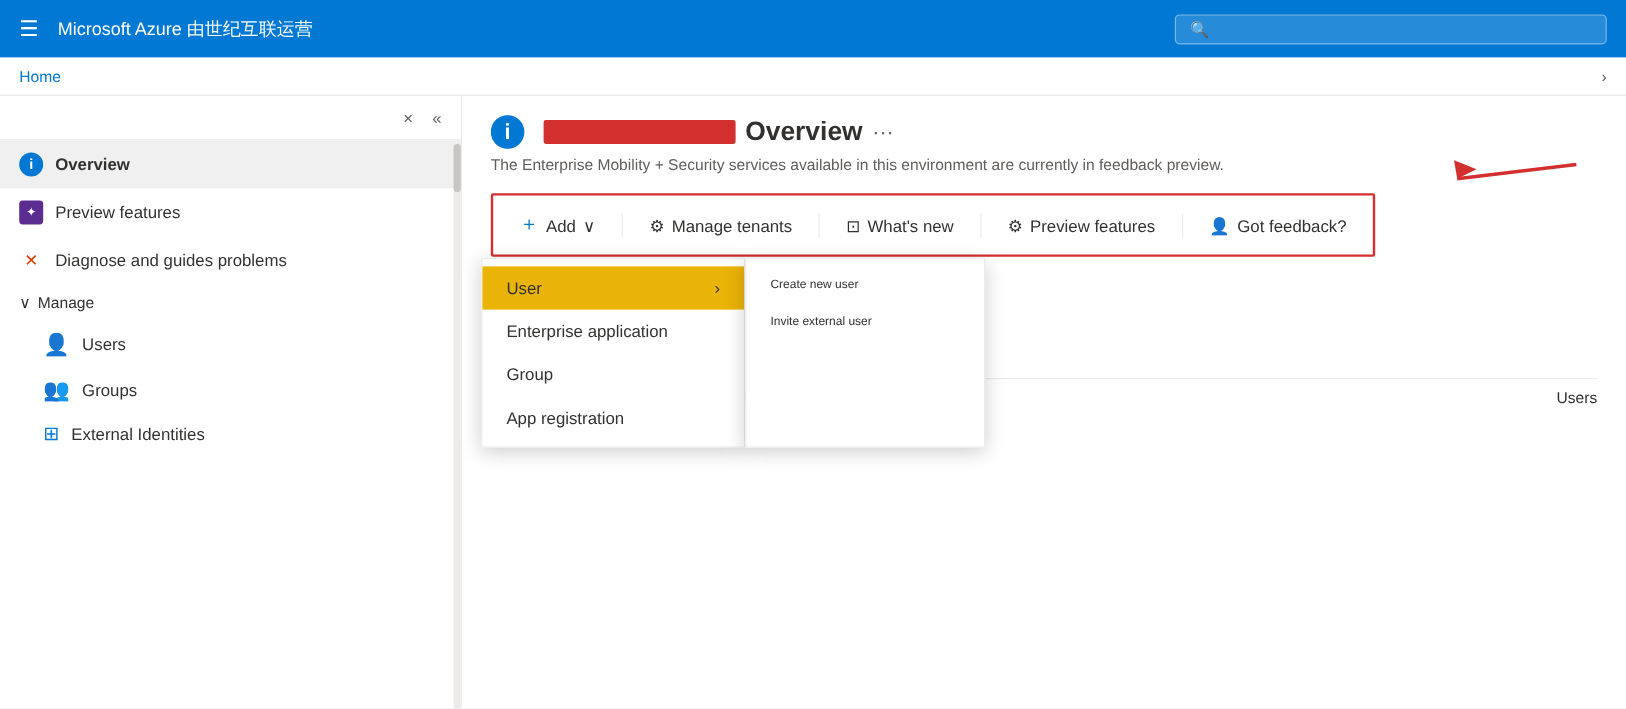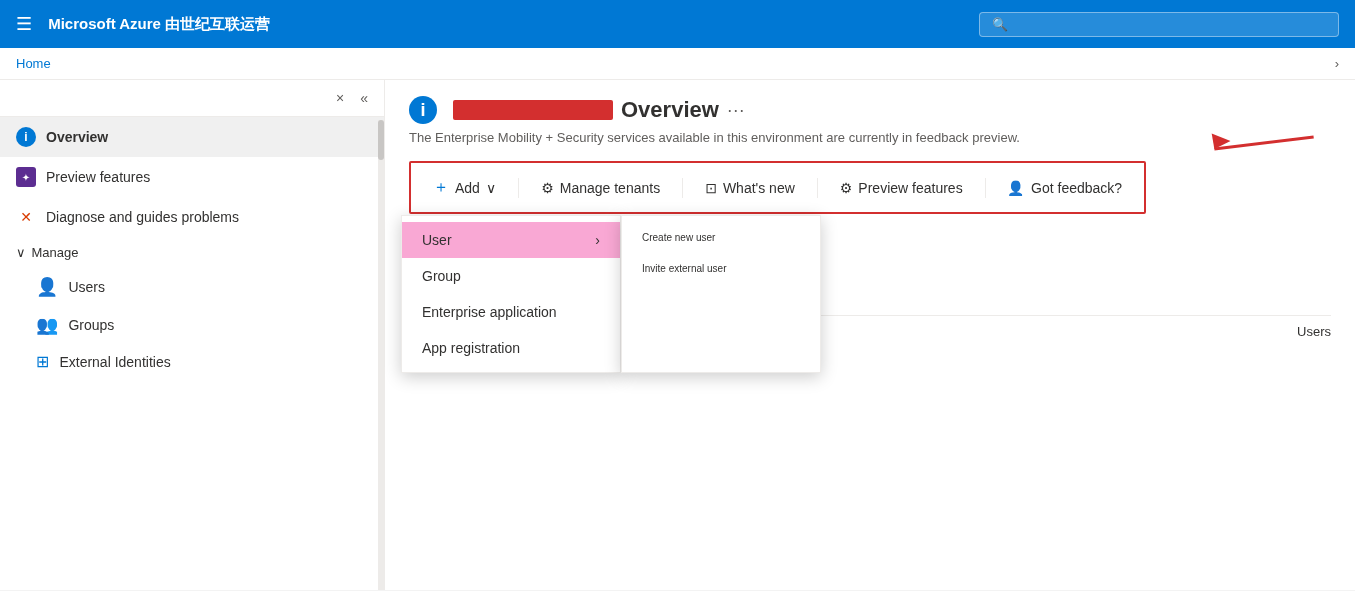--- a/index.html
+++ b/index.html
@@ -8,21 +8,21 @@
     
     .top-nav {
       background: #0078d4;
       height: 48px;
       display: flex;
       align-items: center;
       padding: 0 16px;
       gap: 16px;
     }
     .hamburger-icon { color: white; font-size: 18px; cursor: pointer; }
-    .top-nav-title { color: white; font-weight: 700; font-size: 15px; }
+    .top-nav-title { color: white; font-weight: 400; font-size: 15px; }
     .search-bar {
       margin-left: auto;
       background: rgba(255,255,255,0.15);
       border: 1px solid rgba(255,255,255,0.4);
       border-radius: 4px;
       display: flex;
       align-items: center;
       padding: 4px 12px;
       gap: 8px;
       width: 360px;
@@ -206,21 +206,21 @@
     }
     .dropdown-item {
       display: flex;
       align-items: center;
       justify-content: space-between;
       padding: 10px 20px;
       cursor: pointer;
       font-size: 14px;
       color: #323130;
     }
-    .dropdown-item.active-hover { background: #f9a8d4; }
+    .dropdown-item.active-hover { background: #eab308; }
     .dropdown-level2 {
       background: white;
       box-shadow: 0 4px 16px rgba(0,0,0,0.2);
       border: 1px solid #edebe9;
       min-width: 200px;
       padding: 6px 0;
       margin-left: 0;
     }
     .dropdown-item2 {
       padding: 10px 20px;
@@ -372,24 +372,24 @@
           <span>Got feedback?</span>
         </button>
 
         <div class="dropdown-container">
           <div class="dropdown-level1">
             <div class="dropdown-item active-hover">
               <span>User</span>
               <span>›</span>
             </div>
             <div class="dropdown-item">
+              <span>Enterprise application</span>
+            </div>
+            <div class="dropdown-item">
               <span>Group</span>
-            </div>
-            <div class="dropdown-item">
-              <span>Enterprise application</span>
             </div>
             <div class="dropdown-item">
               <span>App registration</span>
             </div>
           </div>
           <div class="dropdown-level2">
             <div class="dropdown-item2">
               <span>Create new user</span>
             </div>
             <div class="dropdown-item2">

